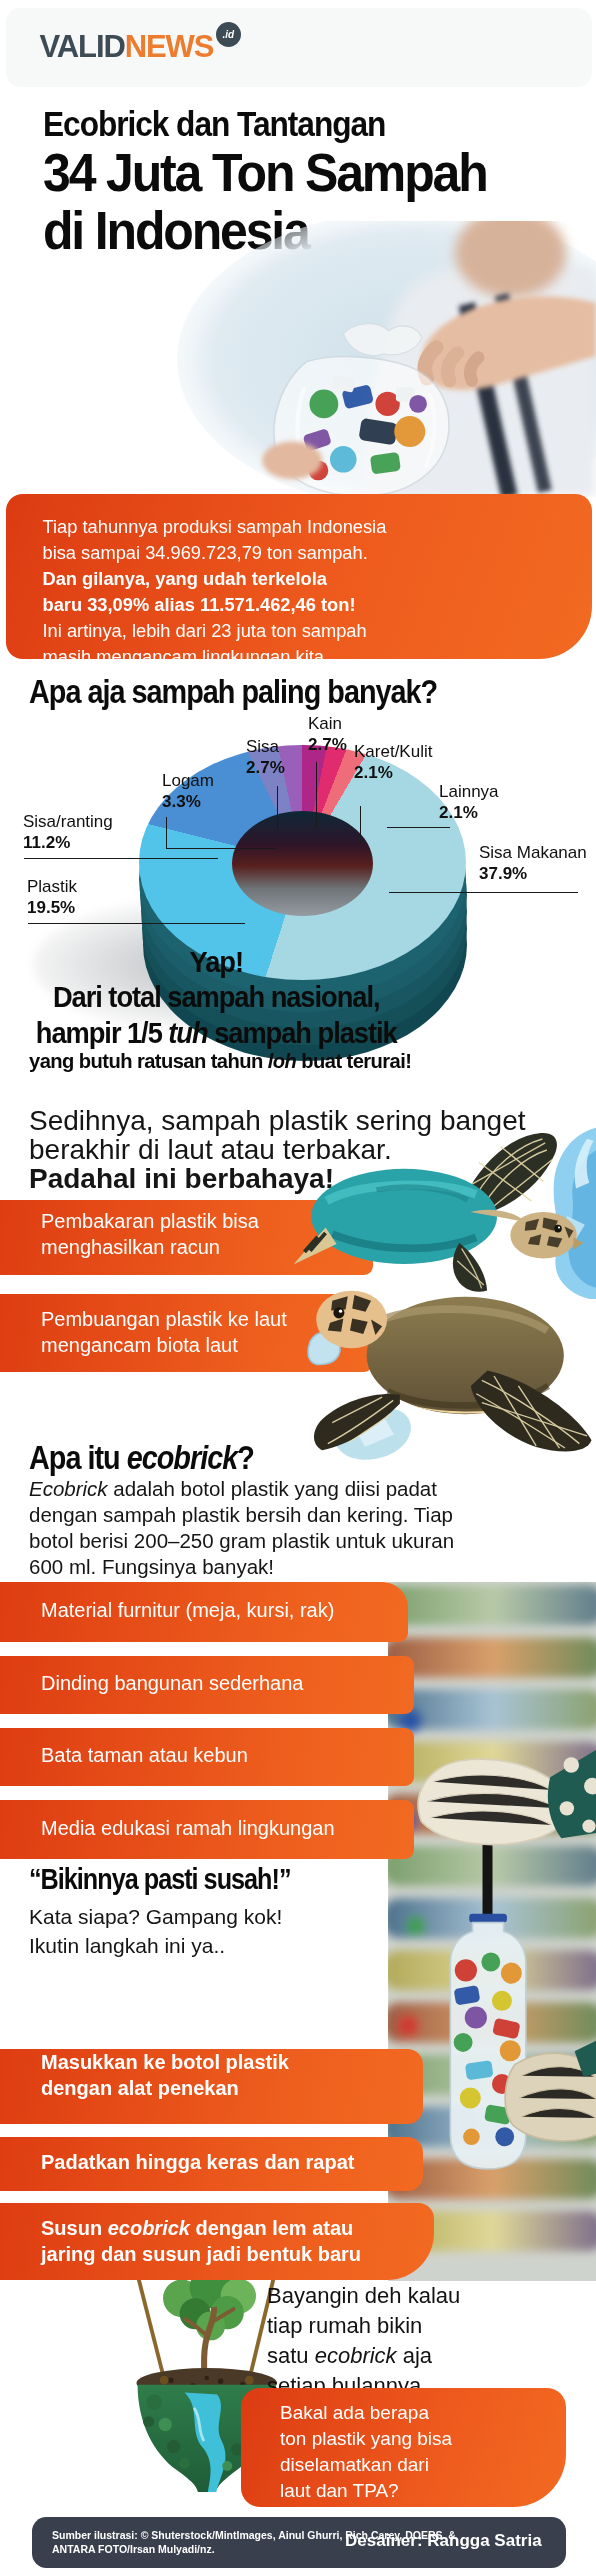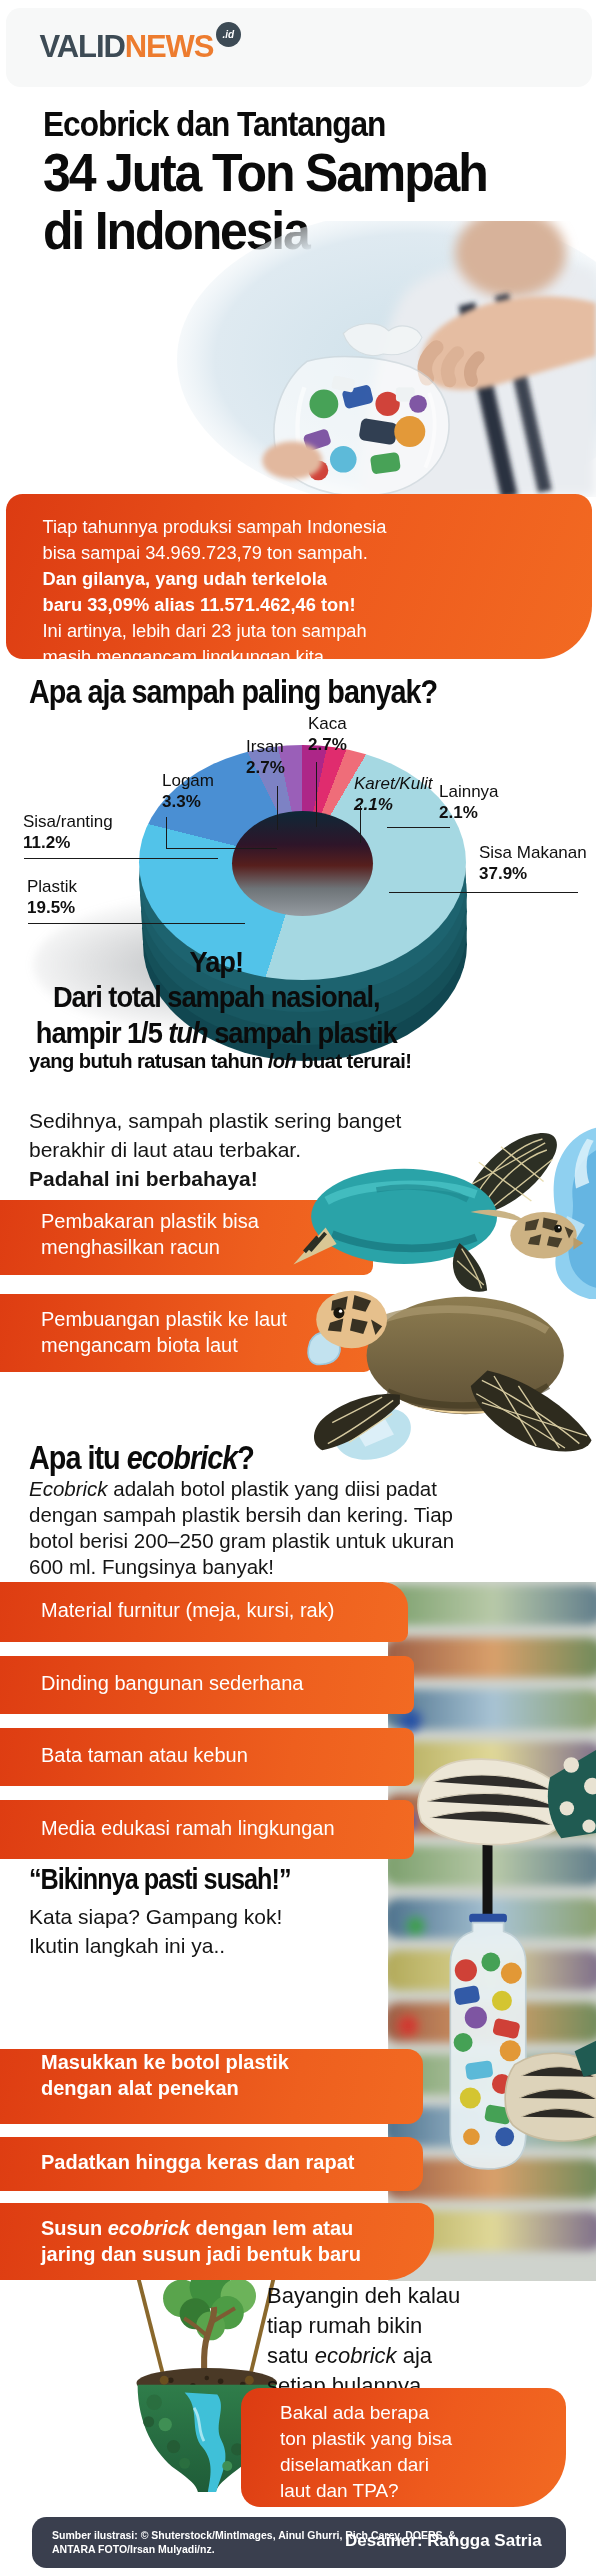--- a/index.html
+++ b/index.html
@@ -49,21 +49,21 @@
     background:linear-gradient(180deg,#0e2837 0%,#2e1529 32%,#571f1d 52%,#6e7478 74%,#959ba1 100%);}
   .c-label{position:absolute;color:#101010;font-size:17px;line-height:20.5px;white-space:nowrap;}
   .c-name{display:block;}
   .c-val{display:block;font-weight:700;}
   .leader{position:absolute;background:#1a1a1a;}
 
   
   .yap{position:absolute;left:29px;top:940px;z-index:2;text-align:center;}
   .yap-big{font-size:29px;font-weight:900;letter-spacing:-1.1px;line-height:34px;transform:scale(.94,1.04);transform-origin:0 0;white-space:nowrap;color:#0b0b0b;}
   .yap-sub{margin-top:3.3px;font-size:21px;font-weight:800;letter-spacing:-0.6px;transform:scaleX(.96);transform-origin:0 0;white-space:nowrap;color:#0b0b0b;}
-  .sad{position:absolute;left:29px;top:1102px;font-size:21px;line-height:29px;color:#151515;z-index:2;}
+  .sad{position:absolute;left:29px;top:1102px;font-size:28px;line-height:29px;color:#151515;z-index:2;}
   .sad b{font-weight:800;}
 
   
   .ribbon{position:absolute;left:0;background:linear-gradient(100deg,#de3d12 0%,#ee5f1e 70%,#f26a22 100%);
     color:#fff;box-sizing:border-box;padding-left:41px;z-index:2;}
   #warn1{top:1196px;width:373px;height:75px;border-radius:0 9px 9px 0;font-size:20px;line-height:26px;padding-top:8px;}
   #warn2{top:1290px;width:373px;height:78px;border-radius:0 9px 9px 0;font-size:20px;line-height:26px;padding-top:12.2px;}
   #fr0{top:1578px;width:408px;height:60px;border-radius:0 25.5px 9px 0;font-size:20px;padding-top:17px;}
   #fr1{top:1652px;width:414px;height:58px;border-radius:0 9px 9px 0;font-size:20px;padding-top:16px;}
   #fr2{top:1724px;width:414px;height:58px;border-radius:0 9px 9px 0;font-size:20px;padding-top:16px;}
@@ -195,28 +195,28 @@
         </div>
         <div class="c-label" style="left: 23px; top: 99px;">
           <span class="c-name">Sisa/ranting</span>
           <span class="c-val">11.2%</span>
         </div>
         <div class="c-label" style="left: 162px; top: 58px;">
           <span class="c-name">Logam</span>
           <span class="c-val">3.3%</span>
         </div>
         <div class="c-label" style="left: 246px; top: 24.4px;">
-          <span class="c-name">Irsan</span>
+          <span class="c-name">Sisa</span>
           <span class="c-val">2.7%</span>
         </div>
         <div class="c-label" style="left: 308px; top: 1.1px;">
-          <span class="c-name">Kaca</span>
+          <span class="c-name">Kain</span>
           <span class="c-val">2.7%</span>
         </div>
-        <div class="c-label" style="left: 354px; top: 61px; font-style: italic;">
+        <div class="c-label" style="left: 354px; top: 29px;">
           <span class="c-name">Karet/Kulit</span>
           <span class="c-val">2.1%</span>
         </div>
         <div class="c-label" style="left: 439px; top: 69px;">
           <span class="c-name">Lainnya</span>
           <span class="c-val">2.1%</span>
         </div>
       </div>
   </div>
 

